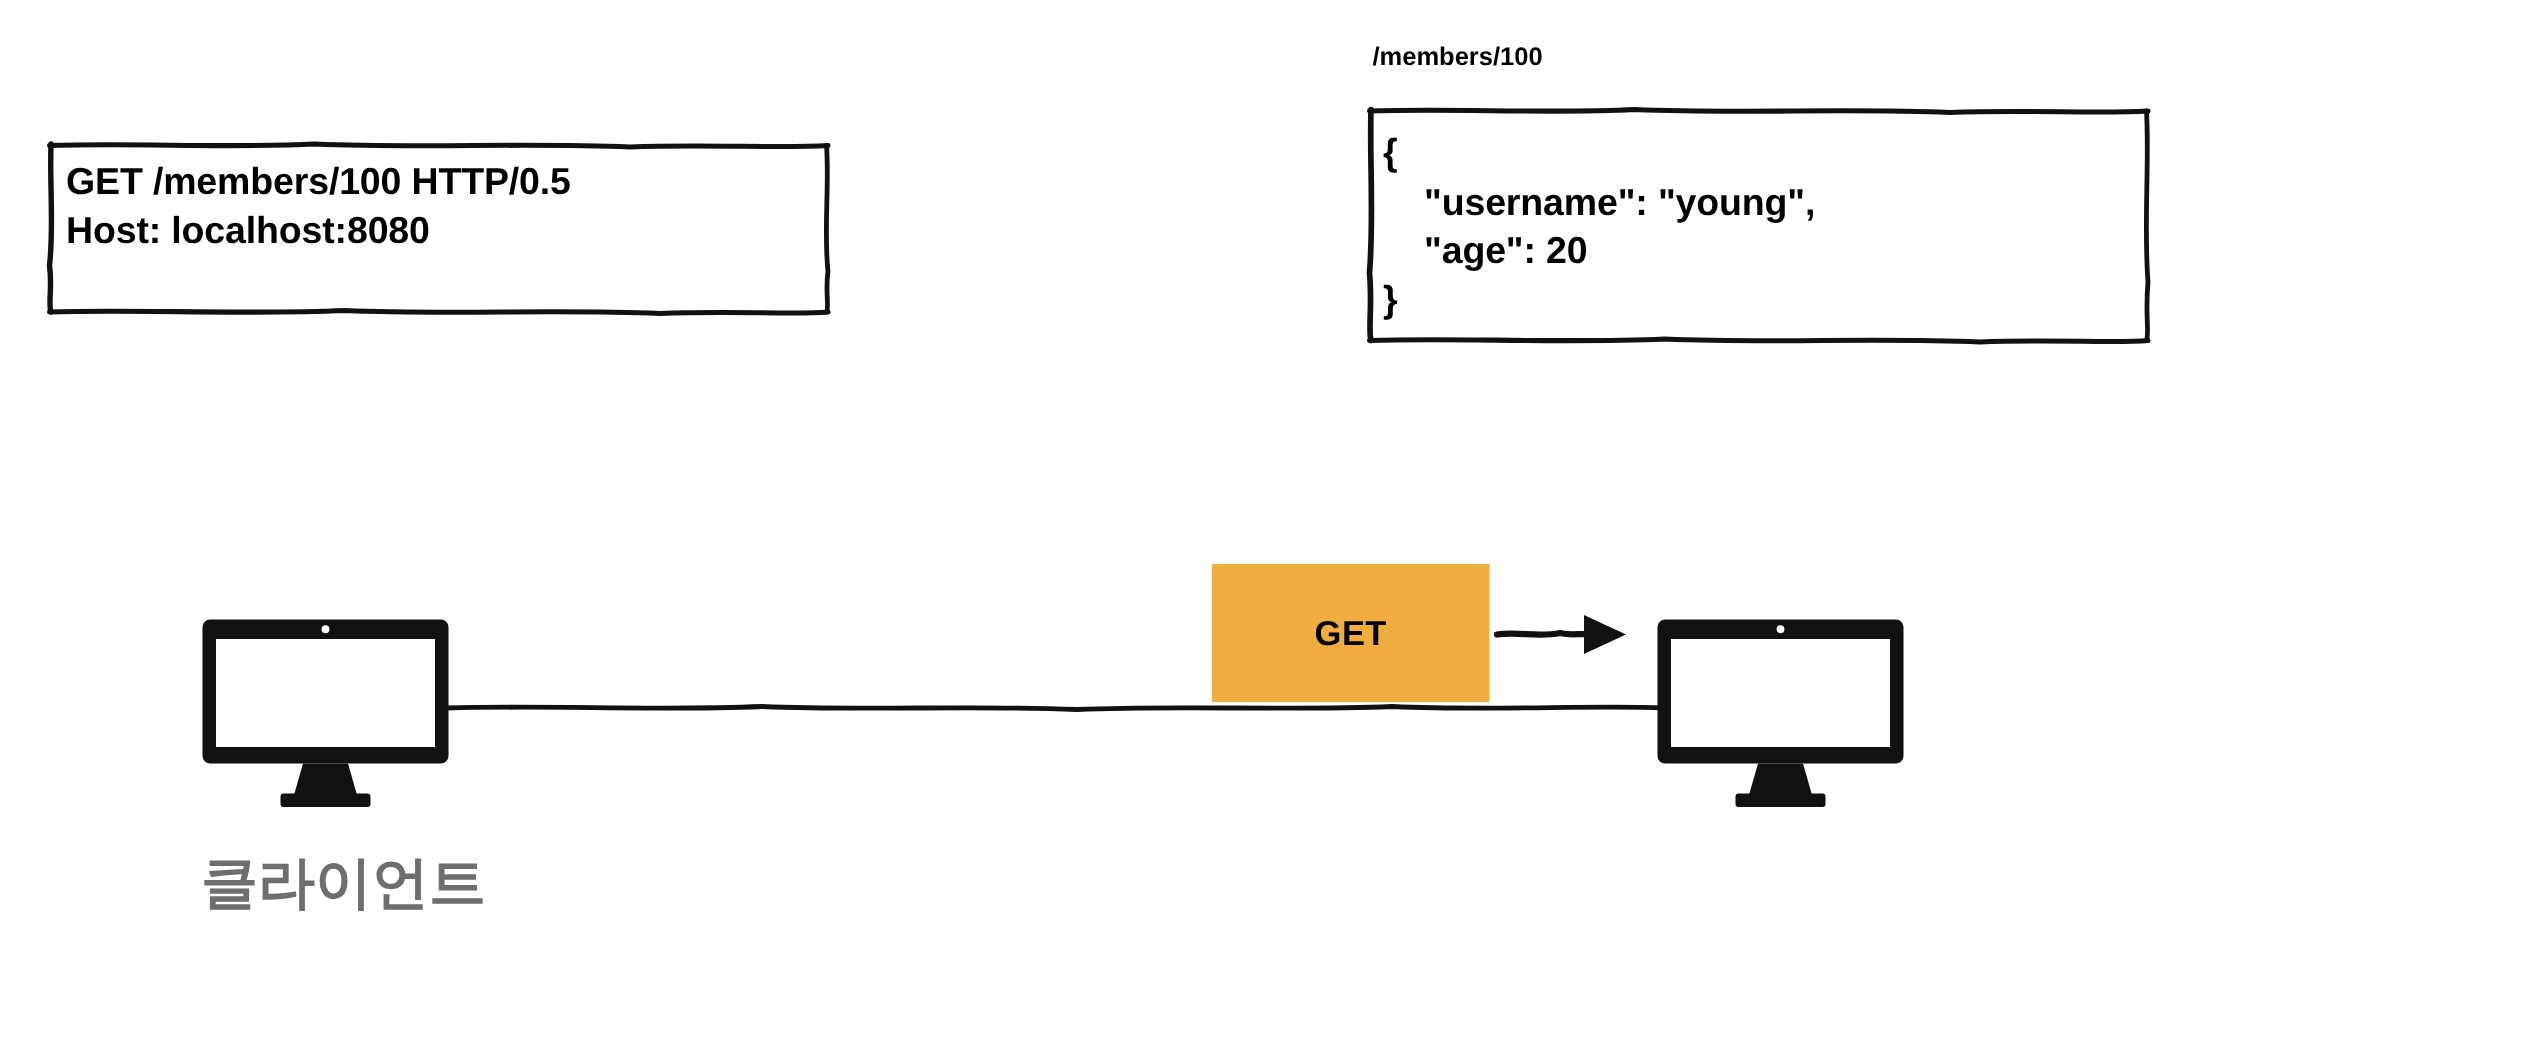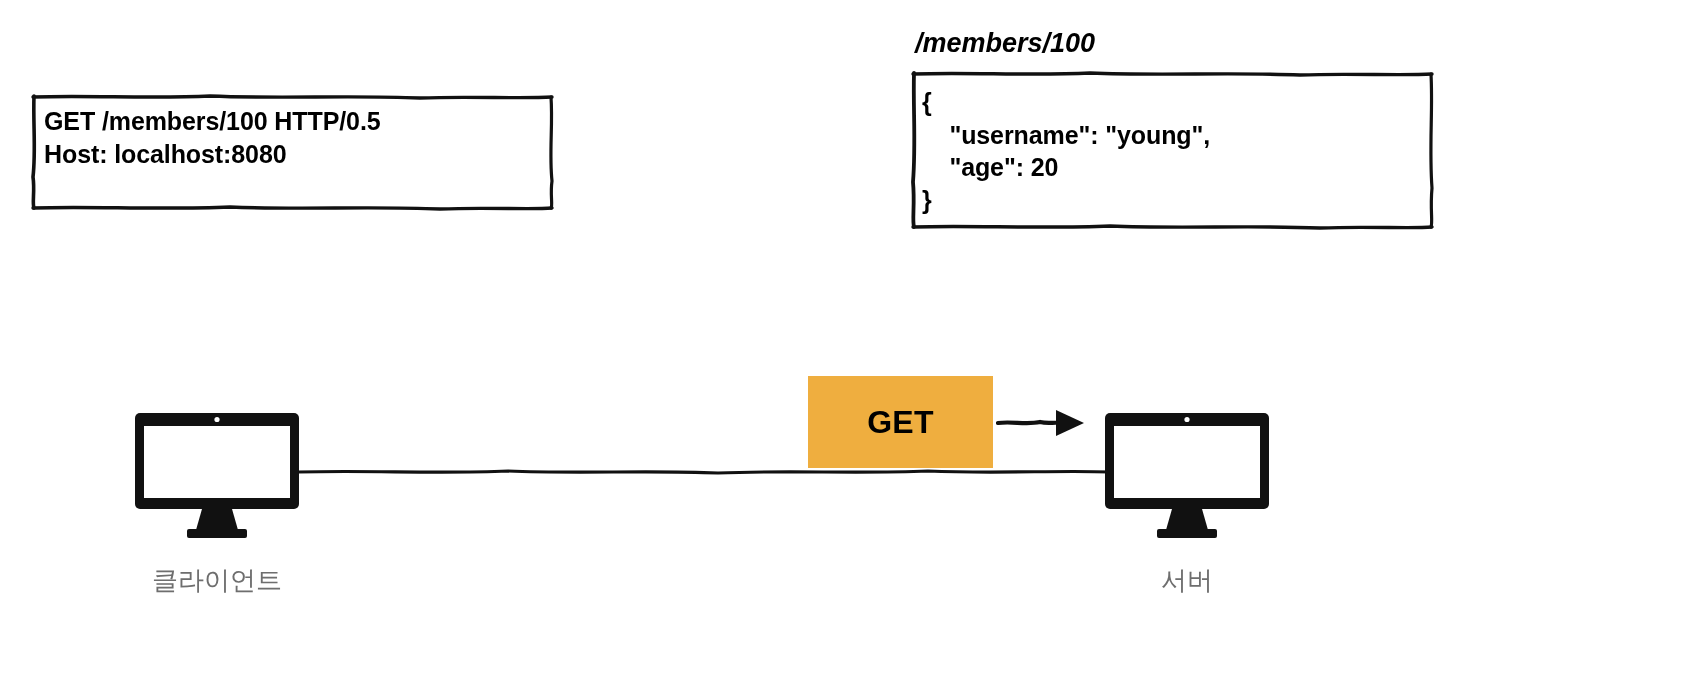--- a/index.html
+++ b/index.html
@@ -65,45 +65,43 @@
   }
   #response-box .box-text {
     padding: 16px 0 0 12px;
   }
 
   
   #endpoint-label {
     position: absolute;
     left: 915px;
     top: 28px;
-    font-size: 27px;
+    font-size: 17px;
     font-weight: 700;
     color: #000000;
     white-space: pre;
-    font-style: italic;
   }
 
   
   .monitor {
     position: absolute;
     width: 166px;
     height: 131px;
   }
   .monitor svg { display: block; width: 100%; height: 100%; }
 
   #client-monitor { left: 134px; top: 412px; }
   #server-monitor { left: 1104px; top: 412px; }
 
   .device-label {
     position: absolute;
-    font-size: 26px;
-    font-weight: 400;
+    font-size: 38px;
+    font-weight: 700;
     color: #6e6e6e;
     white-space: pre;
-    text-align: center;
   }
   #client-label { left: 134px; top: 563px; width: 166px; }
   #server-label { left: 1104px; top: 563px; width: 166px; }
 
   
   #connection-line {
     position: absolute;
     left: 298px;
     top: 465px;
     width: 812px;
@@ -116,21 +114,21 @@
     position: absolute;
     left: 808px;
     top: 376px;
     width: 185px;
     height: 92px;
     display: flex;
     align-items: center;
     justify-content: center;
   }
   #get-badge-label {
-    font-size: 32px;
+    font-size: 23px;
     font-weight: 700;
     color: #000000;
     letter-spacing: 0.3px;
   }
 
   
   #get-arrow {
     position: absolute;
     left: 996px;
     top: 402px;
@@ -189,21 +187,20 @@
 
   <div class="monitor" id="server-monitor">
     <svg viewBox="0 0 166 131">
       <rect x="1" y="1" width="164" height="96" rx="5" ry="5" fill="#111"></rect>
       <rect x="10" y="14" width="146" height="72" fill="#ffffff"></rect>
       <circle cx="83" cy="7.5" r="2.6" fill="#ffffff"></circle>
       <polygon points="68,97 98,97 104,118 62,118" fill="#111"></polygon>
       <rect x="53" y="117" width="60" height="9" rx="2" ry="2" fill="#111"></rect>
     </svg>
   </div>
-  <div class="device-label" id="server-label" style="color: rgb(110, 110, 110);">서버</div>
 
   <div id="get-badge" style="background: rgb(239, 174, 63);">
     <span id="get-badge-label">GET</span>
   </div>
 
   <div id="get-arrow">
     <svg viewBox="0 0 92 42">
       <path d="M2,21 C16,19 30,23 44,20 C52,22 58,20 64,21" fill="none" stroke="#111" stroke-width="4.2" stroke-linecap="round"></path>
       <polygon points="60,8 60,34 88,21" fill="#111"></polygon>
     </svg>

